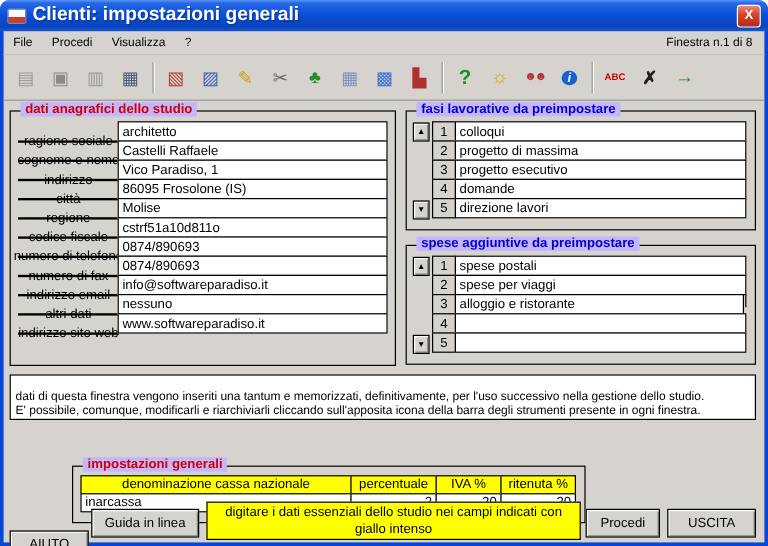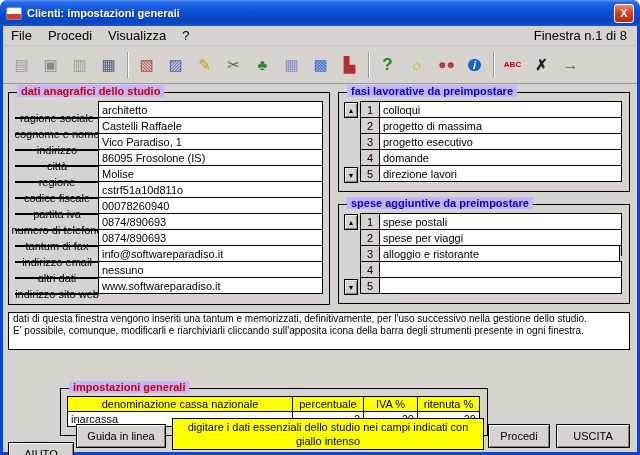--- a/index.html
+++ b/index.html
@@ -5,29 +5,29 @@
   * { margin:0; padding:0; box-sizing:border-box; }
   html,body { width:640px; height:455px; font-family:"Liberation Sans", sans-serif; background:#fff; }
   .window { position:absolute; top:0; left:0; width:640px; height:455px;
             background:#0a46d5; border-radius:8px 8px 0 0; overflow:hidden; }
   .titlebar { position:absolute; top:0; left:0; width:640px; height:26px;
               background:linear-gradient(180deg,#5996f7 0%,#2668e8 10%,#0d50d8 45%,#0a44c0 85%,#1558d0 100%);
               border-radius:7px 7px 0 0; display:flex; align-items:center; padding:0 6px; }
   .win-icon { width:16px; height:13px; margin-right:5px;
               background:linear-gradient(180deg,#fdfdfd 55%,#d23a2a 55%);
               border:1px solid #7a8bb5; border-radius:2px; }
-  .title-text { color:#fff; font-size:11px; font-weight:bold; text-shadow:1px 1px 1px #0a3aa0; }
+  .title-text { color:#fff; font-size:16px; font-weight:bold; text-shadow:1px 1px 1px #0a3aa0; }
   .close-btn { margin-left:auto; width:20px; height:19px; border:1px solid #fff; border-radius:3px;
                background:linear-gradient(180deg,#ef8a77 0%,#d8452c 40%,#b52a12 100%);
                color:#fff; font-size:11px; font-weight:bold; display:flex; align-items:center; justify-content:center;
                cursor:default; }
   .body { position:absolute; top:26px; left:3px; width:634px; height:426px; background:#d6d3ce; }
 
   .menubar { position:absolute; top:0; left:0; right:0; height:20px; display:flex; align-items:center;
-             font-size:13px; border-bottom:1px solid #c6c3be; }
+             font-size:10px; border-bottom:1px solid #c6c3be; }
   .menu-item { padding:2px 8px; }
   .finestra-label { margin-left:auto; padding-right:10px; }
 
   .toolbar { position:absolute; top:20px; left:0; right:0; height:38px; display:flex; align-items:center;
              padding-left:6px; border-bottom:1px solid #9a9893; }
   .ticon { width:25px; height:25px; margin-right:4px; display:flex; align-items:center; justify-content:center;
            font-size:15px; }
   .tsep { width:2px; height:26px; margin:0 5px 0 2px; border-left:1px solid #9a9893; border-right:1px solid #fff; }
 
   .panel { position:absolute; border:1px solid #000; }
@@ -48,21 +48,21 @@
   .scroll-up { top:9px; } .scroll-down { bottom:8px; }
   .list-rows { position:absolute; left:21px; right:7px; top:9px; }
   .lrow { display:flex; height:17px; margin-top:-1px; }
   .lnum { width:20px; background:#d6d3ce; border:1px solid #000; font-size:11px;
           display:flex; align-items:center; justify-content:center; }
   .ltext { flex:1; background:#fff; border:1px solid #000; margin-left:-1px; font-size:11px;
            display:flex; align-items:center; padding:0 3px; }
   .caret { display:inline-block; width:1px; height:11px; background:#000; margin-left:1px; }
 
   .infobox { position:absolute; left:5px; top:286px; width:622px; height:38px; background:#fff;
-             border:1px solid #000; font-size:10px; line-height:12px; padding:0 4px; color:#000; }
+             border:1px solid #000; font-size:10px; line-height:12px; padding:12px 4px; color:#000; }
 
   .table { position:absolute; left:6px; top:8px; }
   .trow { display:flex; height:16px; margin-top:-1px;justify-content:center; }
   .tcell { border:1px solid #000; margin-left:-1px; font-size:11px; display:flex; align-items:center; }
   .trow .tcell:first-child { margin-left:0; }
   .th { background:#ffff00; justify-content:center; }
   .td { background:#fff; padding:0 3px; }
   .td.num { justify-content:flex-end; }
   .c1 { width:226px; } .c2 { width:72px; } .c3 { width:55px; } .c4 { width:63px; }
 
@@ -179,29 +179,25 @@
           </div>
         <div class="frow">
             <div class="flabel">regione</div>
             <input class="finput" value="Molise" style="">
           </div>
         <div class="frow">
             <div class="flabel">codice fiscale</div>
             <input class="finput" value="cstrf51a10d811o" style="">
           </div>
         <div class="frow">
-            <div class="flabel">partita iva</div>
-            <input class="finput" value="00078260940" style="">
-          </div>
-        <div class="frow">
             <div class="flabel">numero di telefono</div>
             <input class="finput" value="0874/890693" style="">
           </div>
         <div class="frow">
-            <div class="flabel">tantum di fax</div>
+            <div class="flabel">numero di fax</div>
             <input class="finput" value="0874/890693" style="">
           </div>
         <div class="frow">
             <div class="flabel">indirizzo email</div>
             <input class="finput" value="info@softwareparadiso.it" style="">
           </div>
         <div class="frow">
             <div class="flabel">altri dati</div>
             <input class="finput" value="nessuno" style="">
           </div>

